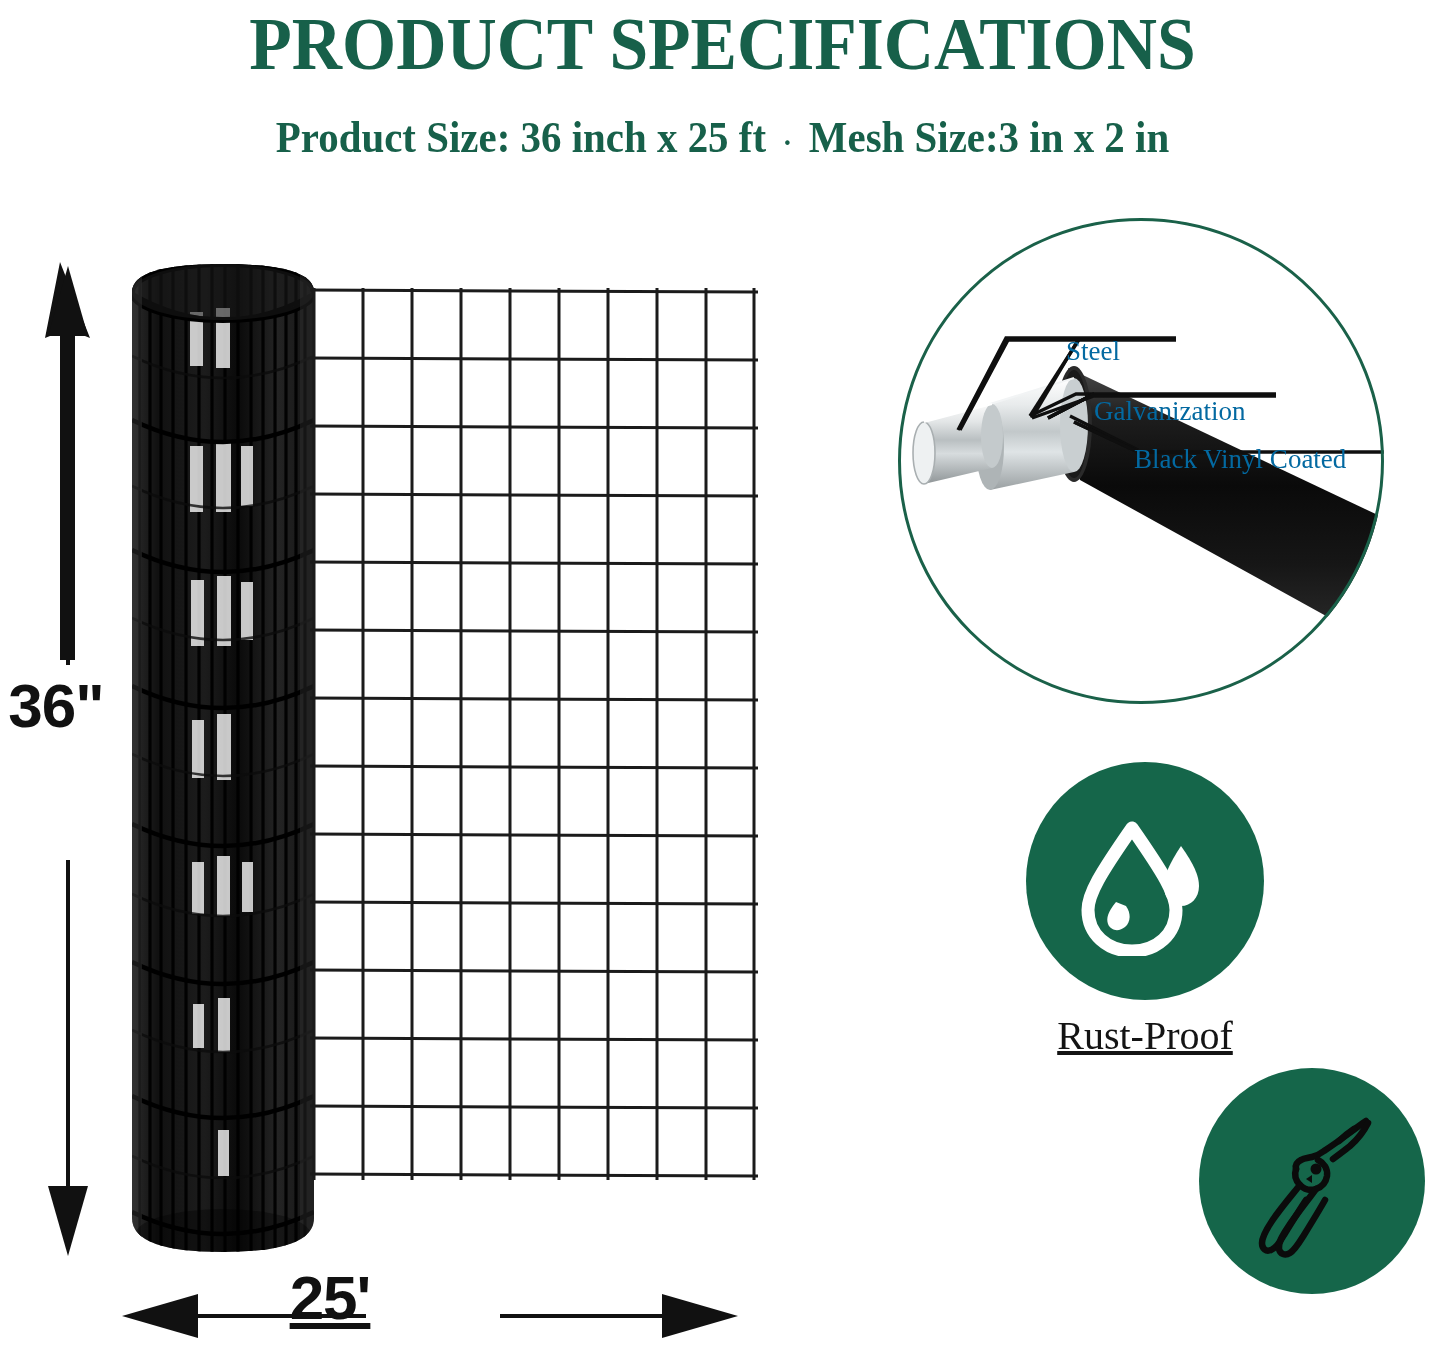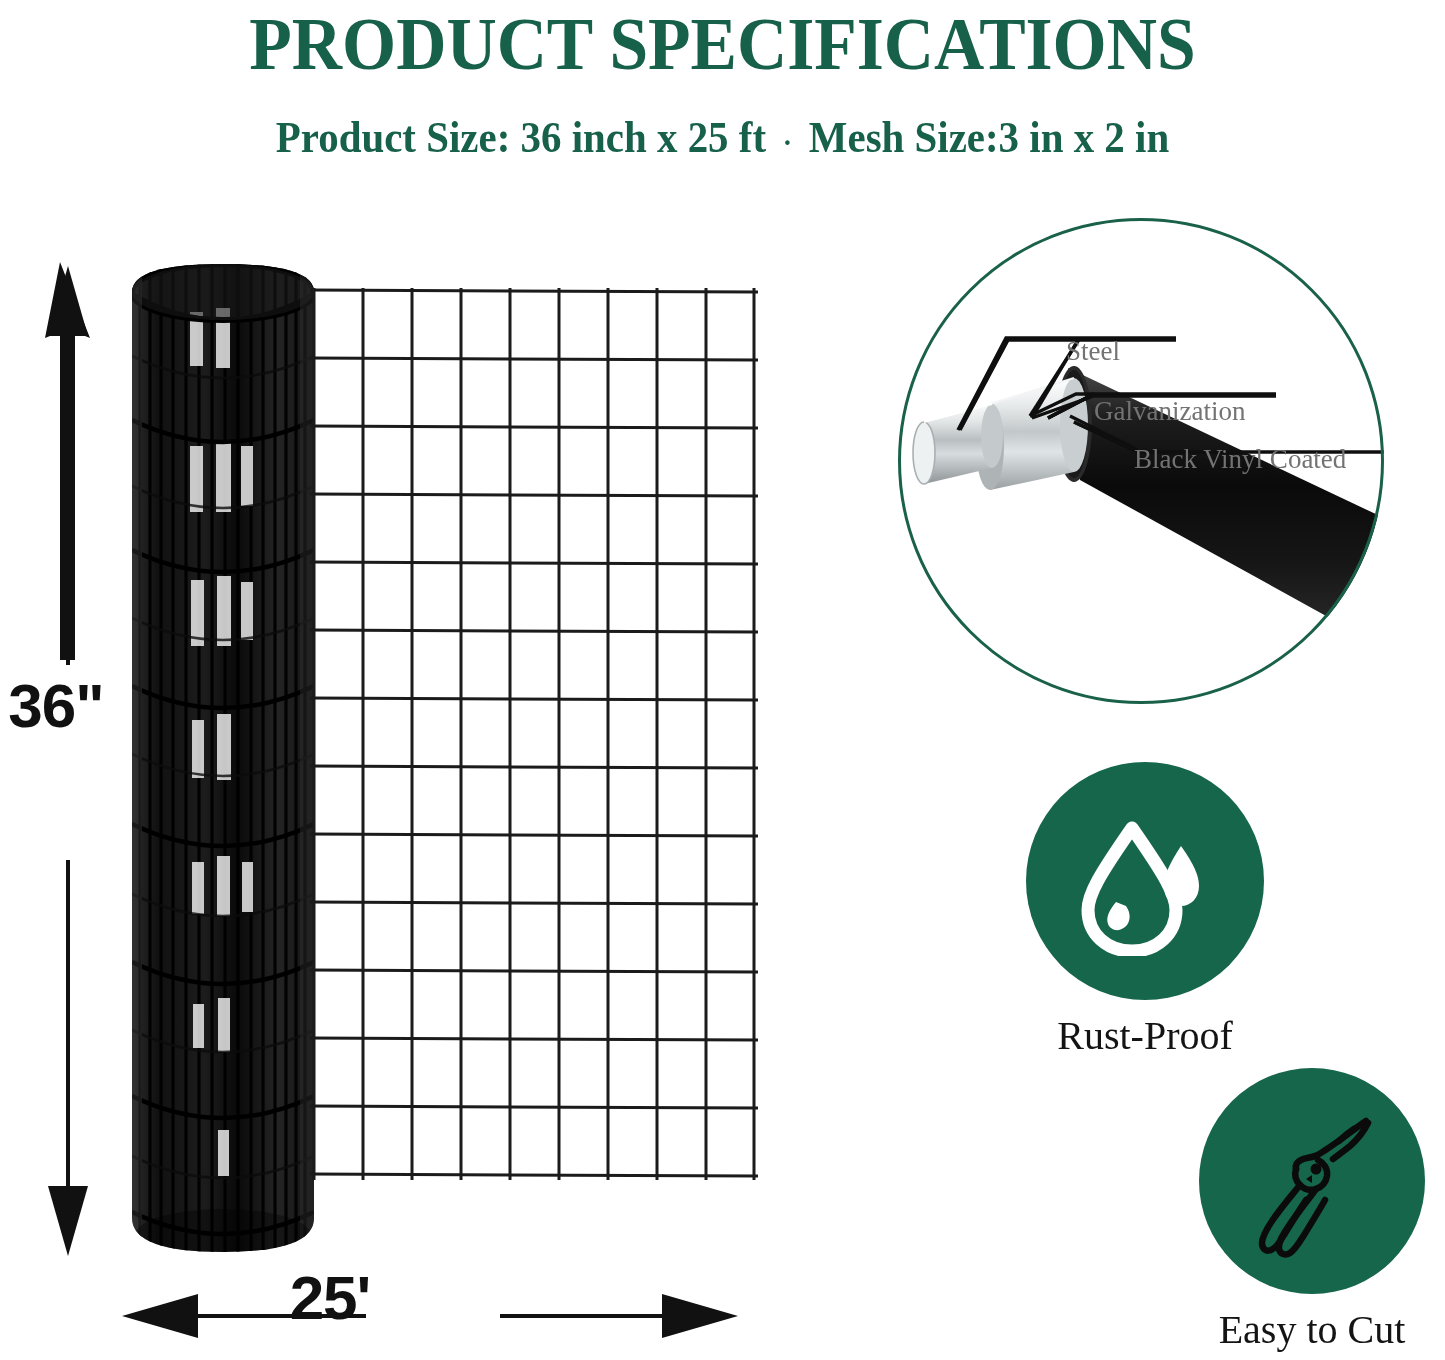--- a/index.html
+++ b/index.html
@@ -95,20 +95,21 @@
     position: absolute;
     left: 250px;
     top: 1062px;
     width: 160px;
     text-align: center;
     font-family: "Liberation Sans", sans-serif;
     font-size: 62px;
     font-weight: 700;
     color: #111111;
     letter-spacing: -1px;
+    text-decoration: underline;
   }
 
   
   #mesh {
     position: absolute;
     left: 310px;
     top: 88px;
     width: 448px;
     height: 892px;
   }
@@ -139,21 +140,21 @@
   #wire-circle .clip {
     position: absolute;
     inset: 0;
     border-radius: 50%;
     overflow: hidden;
   }
   .wire-label {
     position: absolute;
     font-family: "Liberation Serif", serif;
     font-size: 27px;
-    color: #737373;
+    color: #0369a1;
     white-space: nowrap;
   }
   #lbl-steel { left: 168px; top: 118px; }
   #lbl-galv  { left: 196px; top: 172px; margin-top: 6px; }
   #lbl-vinyl { left: 236px; top: 226px; text-align: center; }
 
   
   .feature {
     position: absolute;
     text-align: center;
@@ -165,21 +166,21 @@
     margin: 0 auto;
   }
   .feature .cap {
     font-family: "Liberation Serif", serif;
     color: #141414;
     white-space: nowrap;
   }
 
   #feat-rust { left: 985px; top: 762px; width: 320px; }
   #feat-rust .disc { width: 238px; height: 238px; }
-  #feat-rust .cap { font-size: 40px; margin-top: 12px; }
+  #feat-rust .cap { font-size: 40px; margin-top: 12px; text-decoration: underline; }
 
   #feat-sturdy { left: 818px; top: 1068px; width: 348px; }
   #feat-sturdy .disc { width: 226px; height: 226px; }
   #feat-sturdy .cap { font-size: 40px; margin-top: 12px; }
 
   #feat-cut { left: 1186px; top: 1068px; width: 252px; }
   #feat-cut .disc { width: 226px; height: 226px; }
   #feat-cut .cap { font-size: 40px; margin-top: 12px; }
 
   .icon-holder {
@@ -466,16 +467,15 @@
                      C46,151 51,153 56,150 C61,147 65,140 70,132
                      C78,119 86,106 91,97"></path>
 
             <circle cx="82" cy="66" r="5.5" fill="#0b0b0b" stroke="none"></circle>
 
             <path d="M72,76 L78,72 L78,80 Z" fill="#0b0b0b" stroke="none"></path>
           </g>
         </svg>
       </div>
     </div>
-    <div class="cap">Easy to Cut</div>
   </div>
 
 </div>
 
 </body></html>

